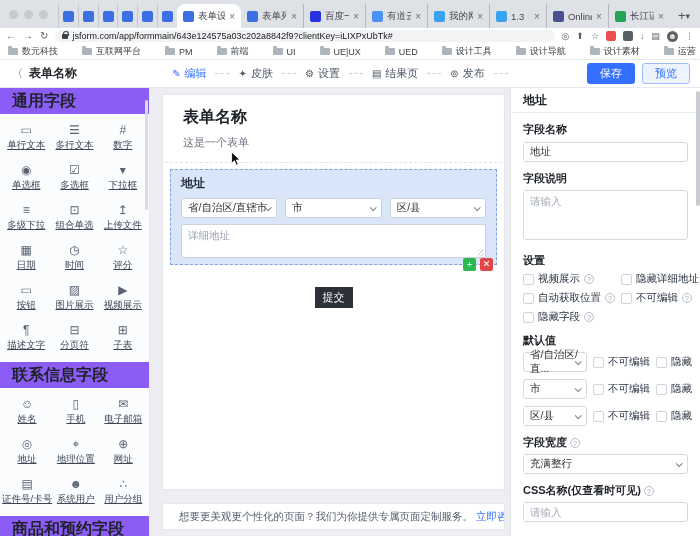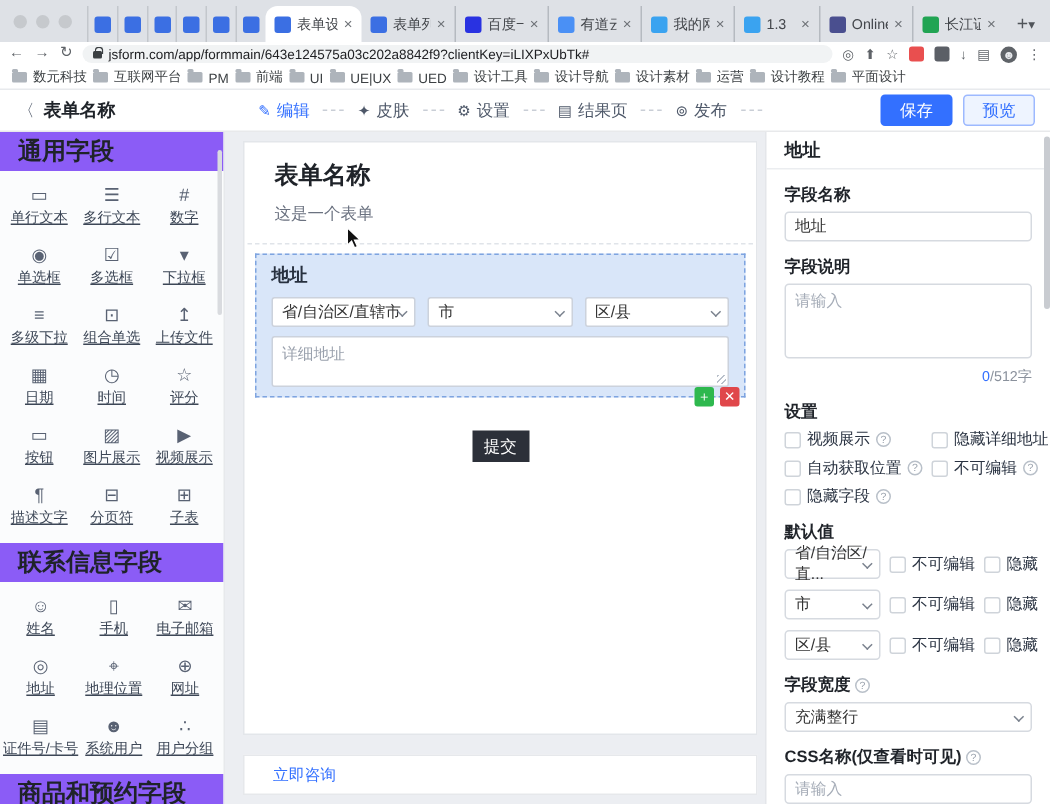--- a/index.html
+++ b/index.html
@@ -25,21 +25,21 @@
   .navic { color:#5f6368; font-size:10px; line-height:1; }
   .pill { flex:1; height:12px; background:#f1f3f4; border-radius:7px; display:flex; align-items:center; padding:0 7px; gap:4px; min-width:0; }
   .lock { width:6px; height:5px; background:#3c4043; border-radius:1px; position:relative; flex:0 0 auto; }
   .lock::before { content:""; position:absolute; left:1px; top:-3px; width:4px; height:4px; border:1px solid #3c4043; border-bottom:none; border-radius:3px 3px 0 0; }
   .url { font-size:9px; color:#202124; white-space:nowrap; overflow:hidden; }
   .bar-ic { font-size:9px; color:#5f6368; }
   .ext-red { width:10px; height:10px; border-radius:2px; background:#e94f4f; }
   .ext-dark { width:10px; height:10px; border-radius:2px; background:#5b5f66; }
   .avatar { width:11px; height:11px; border-radius:50%; background:#5f6368; color:#e8eaed; font-size:8px; line-height:11px; text-align:center; }
 
-  .bookmarks { position:absolute; left:0; top:44px; width:700px; height:16px; background:#fff; border-bottom:1px solid #e8eaed; display:flex; align-items:center; padding:0 8px; gap:4px; overflow:hidden; }
+  .bookmarks { position:absolute; left:0; top:44px; width:700px; height:16px; background:#fff; border-bottom:1px solid #e8eaed; display:flex; align-items:center; padding:0 8px; gap:24px; overflow:hidden; }
   .bm { display:flex; align-items:center; gap:4px; font-size:9px; color:#3c4043; white-space:nowrap; }
   .folder { width:10px; height:7px; background:#aeb4bb; border-radius:1px; position:relative; flex:0 0 auto; }
   .folder::before { content:""; position:absolute; left:0; top:-2px; width:4px; height:2px; background:#aeb4bb; border-radius:1px 1px 0 0; }
 
   
   .appheader { position:absolute; left:0; top:60px; width:700px; height:28px; background:#fff; border-bottom:1px solid #e8e9eb; display:flex; align-items:center; }
   .back-title { display:flex; align-items:center; gap:6px; margin-left:12px; font-size:12px; font-weight:bold; color:#1f2329; }
   .back-ic { font-weight:normal; color:#4e5869; font-size:11px; }
   .centernav { position:absolute; left:50%; transform:translateX(-53%); display:flex; align-items:center; gap:9px; }
   .navitem { display:flex; align-items:center; gap:4px; font-size:11px; color:#4e5869; }
@@ -510,36 +510,36 @@
         </div>
         <div class="fb-textarea">详细地址</div>
         <div class="fb-actions">
           <span class="act copy">＋</span>
           <span class="act del">✕</span>
         </div>
       </div>
       <div class="submit-btn">提交</div>
     </div>
     <div class="banner">
+      <span>想要更美观更个性化的页面？我们为你提供专属页面定制服务。</span>
       <a href="#">立即咨询</a>
     </div>
     <svg class="cursor" viewBox="0 0 12 18">
       <path d="M1 1 L1 14 L4.2 11 L6.4 16 L8.6 15 L6.4 10.2 L10.5 10 Z" fill="#111" stroke="#fff" stroke-width="1"></path>
     </svg>
   </div>
 
   <div class="rightpanel">
     <div class="rp-title">地址</div>
 
     <div class="rp-label">字段名称</div>
     <input class="rp-input" value="地址" style="">
 
     <div class="rp-label">字段说明</div>
     <textarea class="rp-ta" placeholder="请输入" style=""></textarea>
-    <div class="counter"><span class="cur">0</span><span>/512字</span></div>
 
     <div class="rp-label">设置</div>
     <div class="cb-grid">
 
         <div class="cb">
           <span class="box"></span>
           <span>视频展示</span>
           <span class="help">?</span>
         </div>
 

